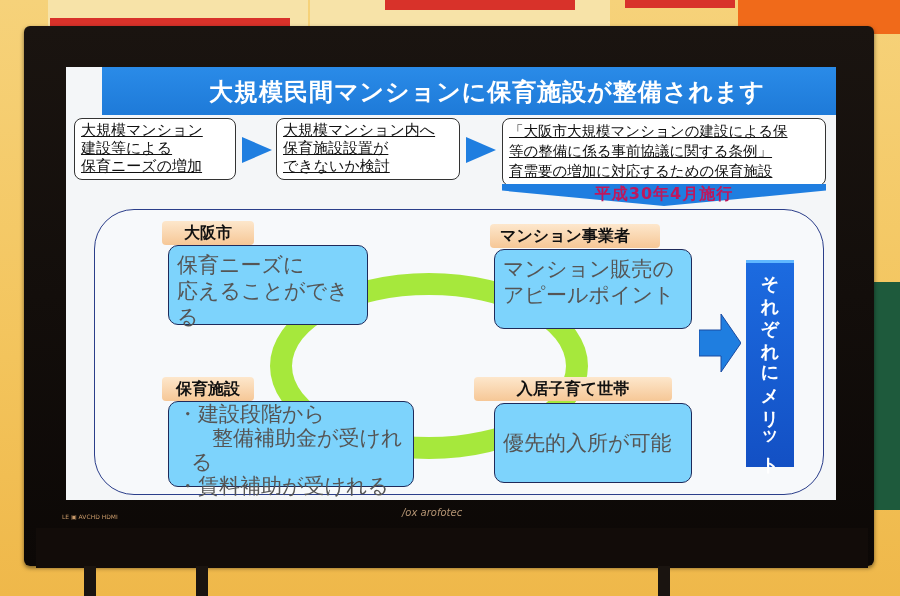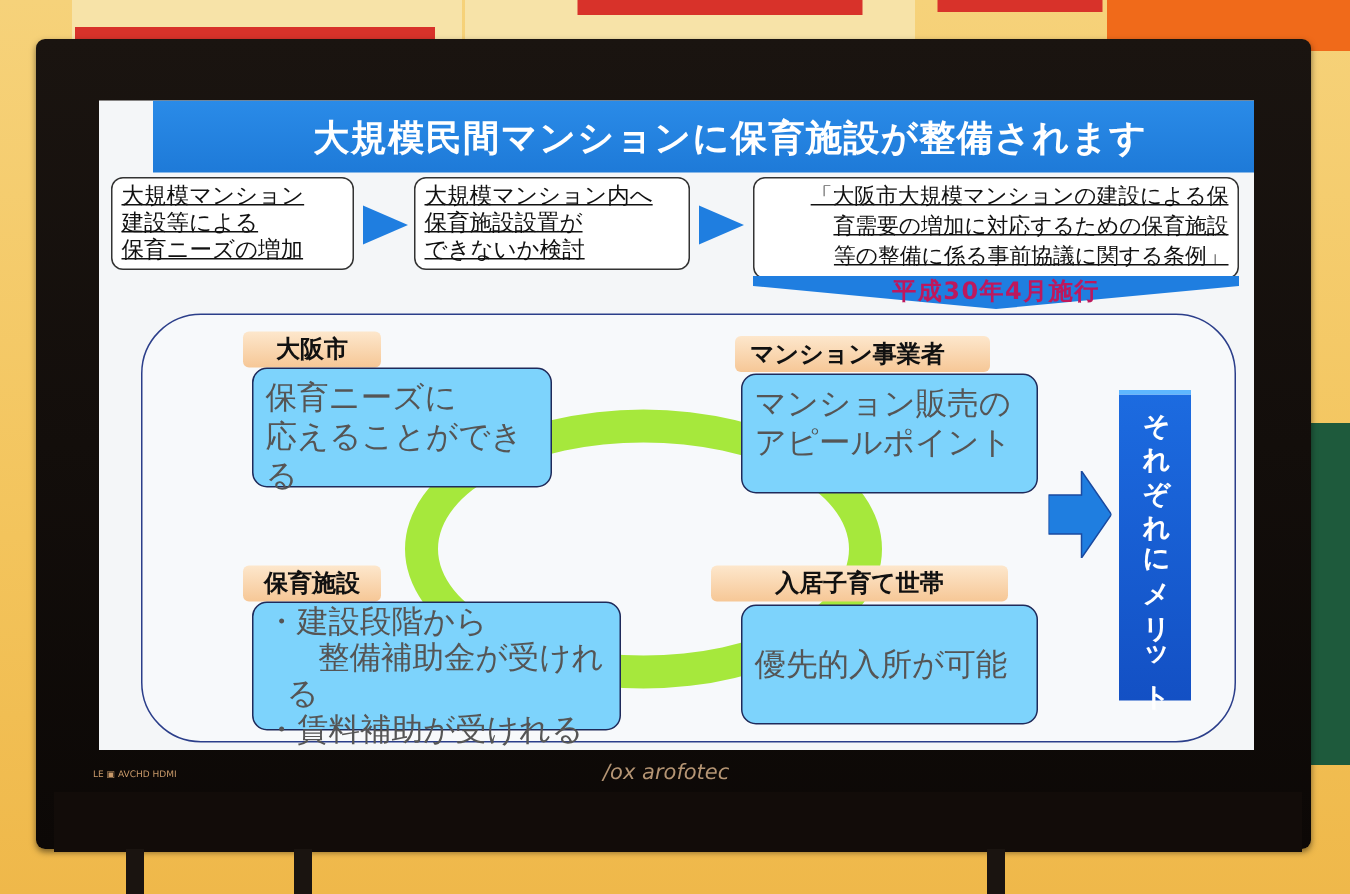--- a/index.html
+++ b/index.html
@@ -18,21 +18,21 @@
   .tri{position:absolute;width:0;height:0;border-top:13px solid transparent;border-bottom:13px solid transparent;border-left:30px solid #1f7ee0;}
   .law-banner{position:absolute;left:436px;top:117px;width:324px;height:22px;}
   .law-banner-shape{position:absolute;inset:0;background:#1f7ee0;clip-path:polygon(0 0,100% 0,100% 30%,50% 100%,0 30%);}
   .law-date{position:absolute;left:0;width:100%;top:0;text-align:center;font-size:16px;font-weight:bold;color:#be185d;letter-spacing:1px;}
   .big-panel{position:absolute;left:28px;top:142px;width:728px;height:284px;border:1.5px solid #2b3e8a;border-radius:40px;background:#f7f9fb;}
   .ring{position:absolute;left:204px;top:206px;width:318px;height:186px;border:22px solid #a6e83c;border-radius:50%;box-sizing:border-box;}
   .tag{position:absolute;height:24px;background:linear-gradient(180deg,#fde7cc,#f6c796);font-weight:bold;font-size:16px;line-height:24px;color:#111;border-radius:4px;padding:0 10px;}
   .card{position:absolute;border:1.5px solid #1f2a5a;border-radius:10px;background:#7dd3fc;font-family:"DejaVu Serif",serif;font-size:21px;line-height:26px;color:#555;padding:6px 8px;box-sizing:border-box;}
   .arrow-big{position:absolute;left:633px;top:247px;width:42px;height:58px;}
   .merit{position:absolute;left:680px;top:193px;width:48px;height:204px;background:linear-gradient(180deg,#1c6be0,#1350c4);border-top:3px solid #5fb7ff;color:#fff;font-size:18px;font-weight:bold;writing-mode:vertical-rl;text-align:center;line-height:48px;letter-spacing:2px;}
-  .brand{position:absolute;left:402px;top:507px;font-size:14px;color:#b59574;font-style:italic;}
+  .brand{position:absolute;left:402px;top:507px;font-size:10px;color:#b59574;font-style:italic;}
   .badges{position:absolute;left:62px;top:513px;font-size:6px;color:#c99a6a;}
 </style>
 </head>
 <body>
 
 <div class="wall"></div>
 <div class="poster" style="left:48px;top:0;width:260px;height:28px;"></div>
 <div class="redbar" style="left:50px;top:18px;width:240px;height:8px;"></div>
 <div class="poster" style="left:310px;top:0;width:300px;height:30px;"></div>
 <div class="redbar" style="left:385px;top:0;width:190px;height:10px;"></div>
@@ -59,24 +59,24 @@
   </div>
   <div class="tri" style="left:176px;top:70px;"></div>
 
   <div class="flow-box" style="left:210px;top:51px;width:184px;height:62px;">
     <div>大規模マンション内へ</div>
     <div>保育施設設置が</div>
     <div>できないか検討</div>
   </div>
   <div class="tri" style="left:400px;top:70px;"></div>
 
-  <div class="flow-box" style="left:436px;top:51px;width:324px;height:68px;font-size:14.5px;line-height:20px;text-align:right;">
+  <div class="flow-box" style="left:436px;top:51px;width:324px;height:68px;font-size:14.5px;line-height:20px;">
     <div>「大阪市大規模マンションの建設による保</div>
+    <div>等の整備に係る事前協議に関する条例」</div>
     <div>育需要の増加に対応するための保育施設</div>
-    <div>等の整備に係る事前協議に関する条例」</div>
   </div>
   <div class="law-banner">
     <div class="law-banner-shape"></div>
     <div class="law-date">平成30年4月施行</div>
   </div>
 
   <div class="big-panel"></div>
   <div class="ring"></div>
 
   <div class="tag" style="left:96px;top:154px;width:72px;text-align:center;">大阪市</div>

